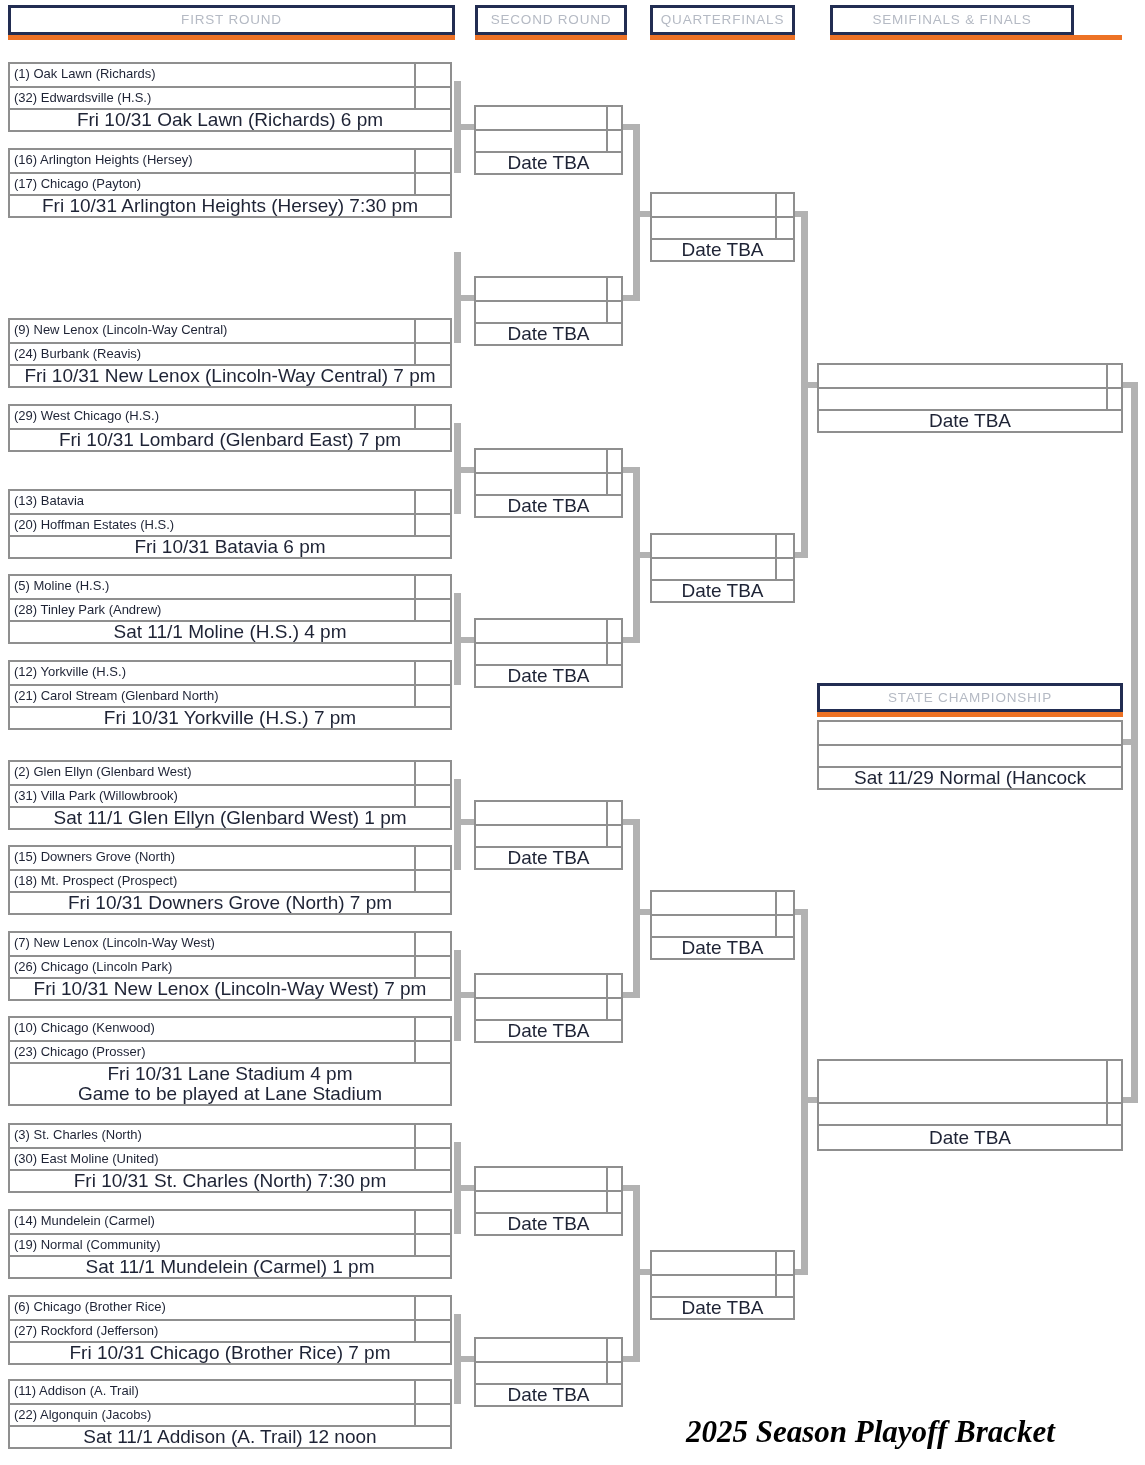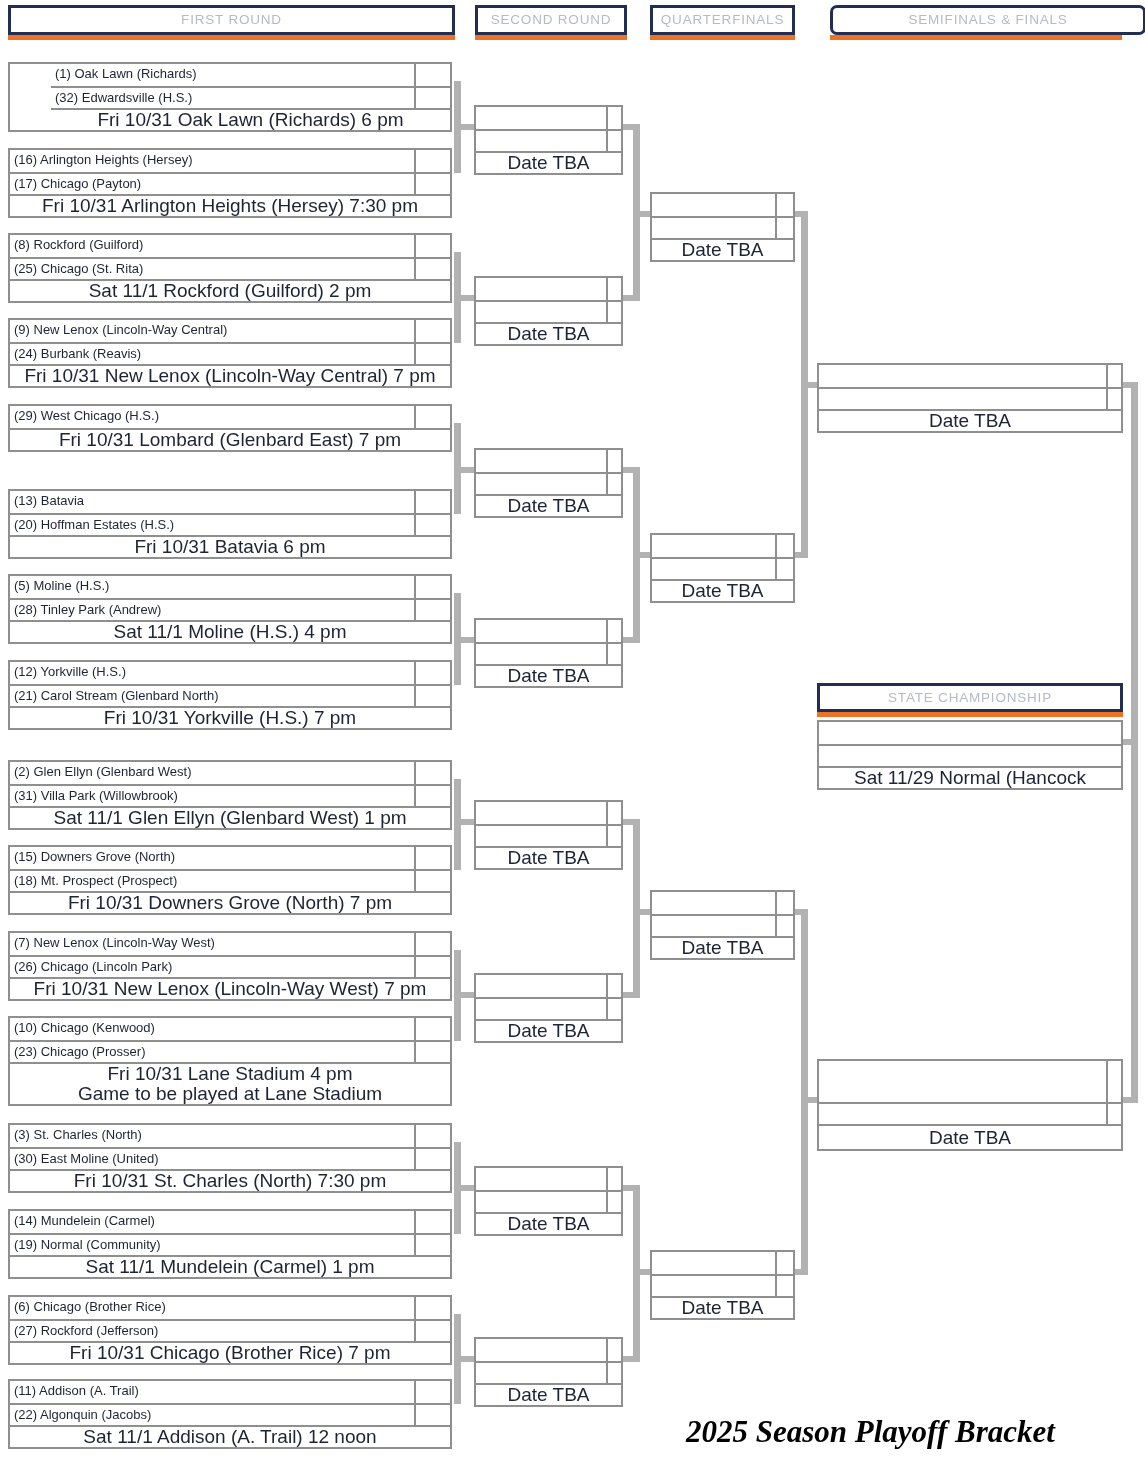--- a/index.html
+++ b/index.html
@@ -34,25 +34,25 @@
 <body style="--navy: #222d52; --orange: #ed7225; --bgray: #8f8f8f; --lgray: #b2b2b2; --hdrtext: #b5bac4; --text: #1e2335;">
 
 <div id="bracket">
   <div class="title" style="left:686px;top:1414px;">2025 Season Playoff Bracket</div>
 <div class="round-header" style="left: 8px; top: 5px; width: 447px; height: 30px; line-height: 24px;">FIRST ROUND</div>
     <div class="orange-bar" style="left: 8px; top: 35px; width: 447px; height: 5px;"></div>
     <div class="round-header" style="left: 475px; top: 5px; width: 152px; height: 30px; line-height: 24px;">SECOND ROUND</div>
     <div class="orange-bar" style="left: 475px; top: 35px; width: 152px; height: 5px;"></div>
     <div class="round-header" style="left: 650px; top: 5px; width: 145px; height: 30px; line-height: 24px;">QUARTERFINALS</div>
     <div class="orange-bar" style="left: 650px; top: 35px; width: 145px; height: 5px;"></div>
-    <div class="round-header" style="left: 830px; top: 5px; width: 316px; height: 30px; line-height: 24px; border-radius: 7px;">SEMIFINALS &amp; FINALS</div>
+    <div class="round-header" style="left: 830px; top: 5px; width: 244px; height: 30px; line-height: 24px;">SEMIFINALS &amp; FINALS</div>
     <div class="orange-bar" style="left: 830px; top: 35px; width: 292px; height: 5px;"></div>
     <div class="round-header" style="left: 817px; top: 683px; width: 306px; height: 29px; line-height: 23px;">STATE CHAMPIONSHIP</div>
     <div class="orange-bar" style="left: 817px; top: 712px; width: 306px; height: 5px;"></div>
-    <div class="mbox" style="left: 8px; top: 62px; width: 444px; padding-left: 41px;">
+    <div class="mbox" style="left: 8px; top: 62px; width: 444px;">
       <div class="mrow" style="height: 22px; line-height: 20px;">
         <div class="score-cell" style="width: 36px;"></div>
         <span class="team-label">(1) Oak Lawn (Richards)</span>
       </div>
       <div class="mrow" style="height: 22px; line-height: 20px;">
         <div class="score-cell" style="width: 36px;"></div>
         <span class="team-label">(32) Edwardsville (H.S.)</span>
       </div>
       <div class="mrow date-row" style="height: 22px; line-height: 20px;">
         <span class="date-line">Fri 10/31 Oak Lawn (Richards) 6 pm</span>
@@ -62,33 +62,20 @@
       <div class="mrow" style="height: 22px; line-height: 20px;">
         <div class="score-cell" style="width: 36px;"></div>
         <span class="team-label">(16) Arlington Heights (Hersey)</span>
       </div>
       <div class="mrow" style="height: 22px; line-height: 20px;">
         <div class="score-cell" style="width: 36px;"></div>
         <span class="team-label">(17) Chicago (Payton)</span>
       </div>
       <div class="mrow date-row" style="height: 22px; line-height: 20px;">
         <span class="date-line">Fri 10/31 Arlington Heights (Hersey) 7:30 pm</span>
-      </div>
-    </div>
-    <div class="mbox" style="left: 8px; top: 233px; width: 444px;">
-      <div class="mrow" style="height: 22px; line-height: 20px;">
-        <div class="score-cell" style="width: 36px;"></div>
-        <span class="team-label">(8) Rockford (Guilford)</span>
-      </div>
-      <div class="mrow" style="height: 22px; line-height: 20px;">
-        <div class="score-cell" style="width: 36px;"></div>
-        <span class="team-label">(25) Chicago (St. Rita)</span>
-      </div>
-      <div class="mrow date-row" style="height: 22px; line-height: 20px;">
-        <span class="date-line">Sat 11/1 Rockford (Guilford) 2 pm</span>
       </div>
     </div>
     <div class="mbox" style="left: 8px; top: 318px; width: 444px;">
       <div class="mrow" style="height: 22px; line-height: 20px;">
         <div class="score-cell" style="width: 36px;"></div>
         <span class="team-label">(9) New Lenox (Lincoln-Way Central)</span>
       </div>
       <div class="mrow" style="height: 22px; line-height: 20px;">
         <div class="score-cell" style="width: 36px;"></div>
         <span class="team-label">(24) Burbank (Reavis)</span>

